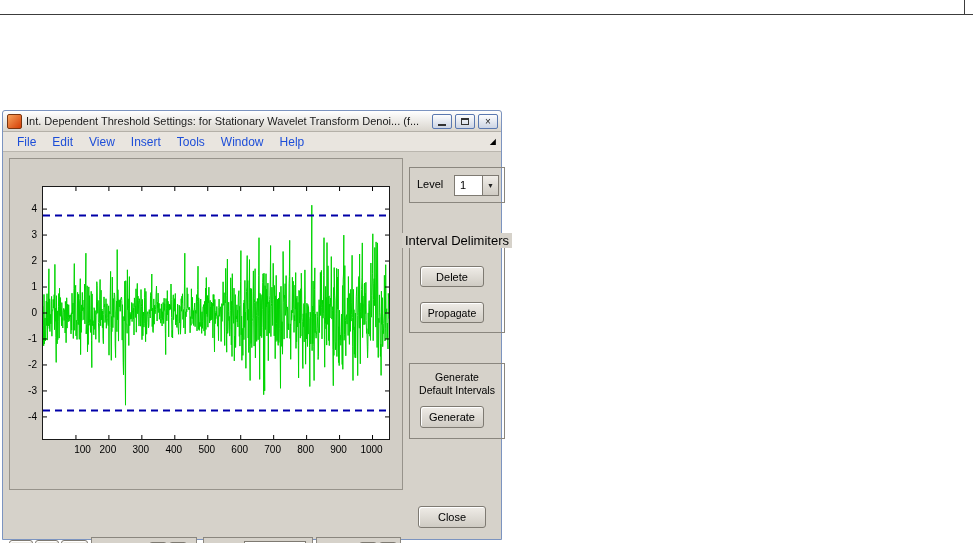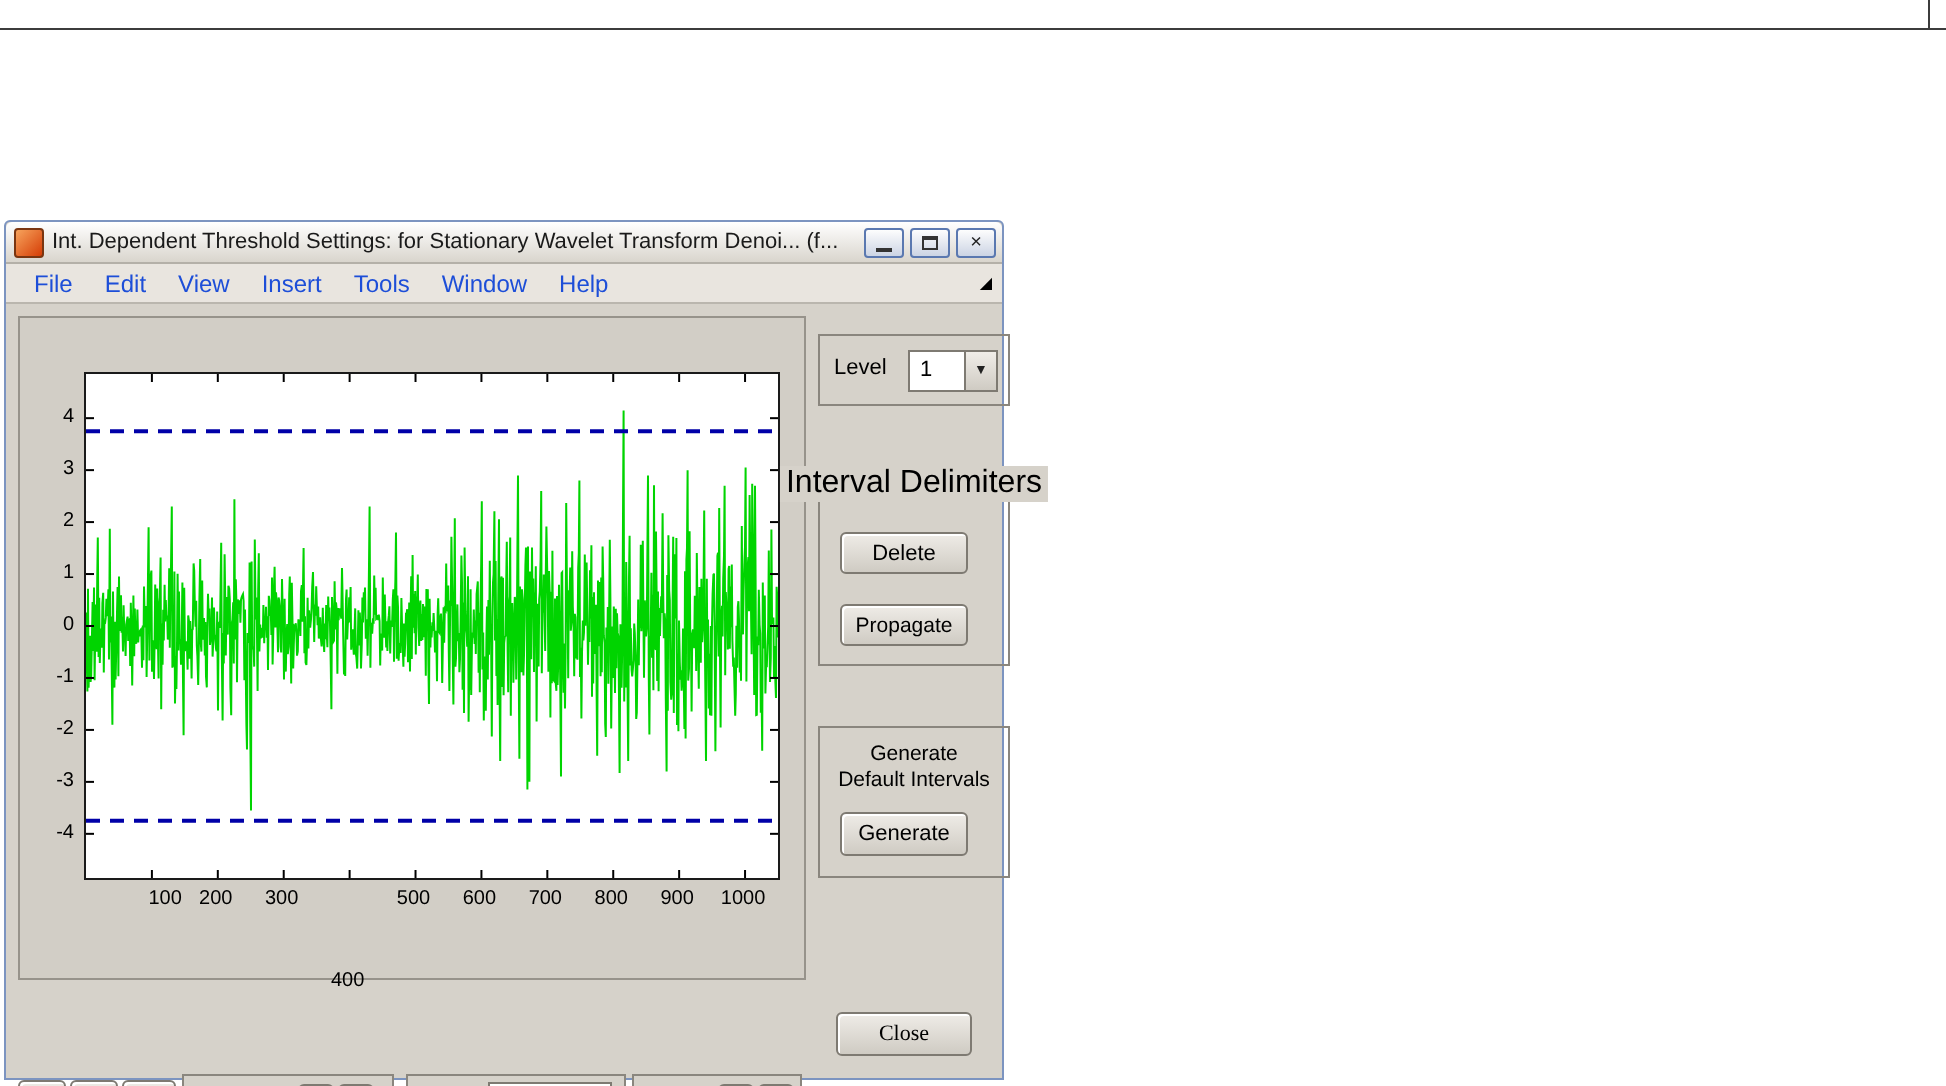--- a/index.html
+++ b/index.html
@@ -45,37 +45,37 @@
   .xlab{width:32px;text-align:center;}
 
   
   .btn{background:linear-gradient(#efece7,#cfcbc3);border:1px solid #7e7a72;border-radius:3px;
        box-shadow:inset 1px 1px 0 #ffffff;font-size:11px;color:#000;display:flex;align-items:center;
        justify-content:center;position:absolute;box-sizing:border-box;cursor:default;}
 
   
   .group{position:absolute;left:406px;width:96px;border:1px solid #8a867e;box-sizing:border-box;}
   .group-title{position:absolute;top:-7px;left:50%;transform:translateX(-50%);background:#d6d2ca;
-               padding:0 3px;font-size:16px;white-space:nowrap;color:#000;}
+               padding:0 3px;font-size:13px;white-space:nowrap;color:#000;}
   .level-group{top:15px;height:36px;}
   .level-label{position:absolute;left:7px;top:10px;font-size:11px;color:#000;}
   .combo{position:absolute;right:5px;top:7px;width:45px;height:21px;background:#fff;
          border:1px solid #7e7a72;display:flex;box-sizing:border-box;}
   .combo-val{flex:1;font-size:11px;padding:3px 0 0 5px;color:#000;}
   .combo-btn{width:15px;background:linear-gradient(#f0ede8,#cfcbc3);border-left:1px solid #7e7a72;
              display:flex;align-items:center;justify-content:center;font-size:7px;color:#222;}
   .delim-group{top:87px;height:94px;}
   .btn-delete{left:10px;top:26px;width:64px;height:21px;}
   .btn-propagate{left:10px;top:62px;width:64px;height:21px;font-size:10.5px;}
   .gen-group{top:211px;height:76px;}
   .gen-line{position:absolute;width:100%;text-align:center;font-size:10.5px;color:#000;}
   .gen-line1{top:7px;}
   .gen-line2{top:20px;}
   .btn-generate{left:10px;top:42px;width:64px;height:22px;}
-  .btn-close{left:415px;top:354px;width:68px;height:22px;font-family:Liberation Serif, serif;}
+  .btn-close{left:415px;top:354px;width:68px;height:22px;}
 
   
   .zbtn{height:15px;font-size:10px;}
   .z1{left:6px;top:388px;width:24px;}  .z2{left:32px;top:388px;width:24px;}  .z3{left:58px;top:388px;width:27px;}
 
   .bgroup{position:absolute;border:1px solid #8a867e;box-sizing:border-box;background:#d6d2ca;}
   .center-group{left:88px;top:385px;width:106px;height:38px;}
   .cbtn{height:14px;width:18px;font-size:10px;}
   .cx{left:57px;top:4px;} .cy{left:77px;top:4px;}
   .info-group{left:200px;top:385px;width:110px;height:38px;}
@@ -177,21 +177,21 @@
             <div class="ticklabel ylab" style="top: 96.0412px;">2</div>
             <div class="ticklabel ylab" style="top: 122.021px;">1</div>
             <div class="ticklabel ylab" style="top: 148px;">0</div>
             <div class="ticklabel ylab" style="top: 173.979px;">-1</div>
             <div class="ticklabel ylab" style="top: 199.959px;">-2</div>
             <div class="ticklabel ylab" style="top: 225.938px;">-3</div>
             <div class="ticklabel ylab" style="top: 251.918px;">-4</div>
             <div class="ticklabel xlab" style="left: 48.9524px; top: 285px; text-align: right;">100</div>
             <div class="ticklabel xlab" style="left: 81.9048px; top: 285px;">200</div>
             <div class="ticklabel xlab" style="left: 114.857px; top: 285px;">300</div>
-            <div class="ticklabel xlab" style="left: 147.81px; top: 285px; margin-top: 41px;">400</div>
+            <div class="ticklabel xlab" style="left: 147.81px; top: 285px;">400</div>
             <div class="ticklabel xlab" style="left: 180.762px; top: 285px;">500</div>
             <div class="ticklabel xlab" style="left: 213.714px; top: 285px;">600</div>
             <div class="ticklabel xlab" style="left: 246.667px; top: 285px;">700</div>
             <div class="ticklabel xlab" style="left: 279.619px; top: 285px;">800</div>
             <div class="ticklabel xlab" style="left: 312.571px; top: 285px;">900</div>
             <div class="ticklabel xlab" style="left: 345.524px; top: 285px;">1000</div>
           </div>
       </div>
 
       <div class="group level-group">

